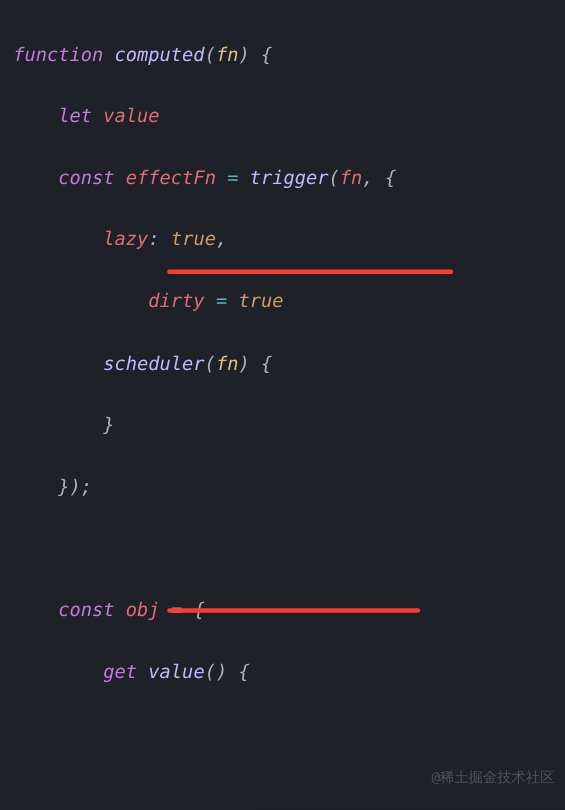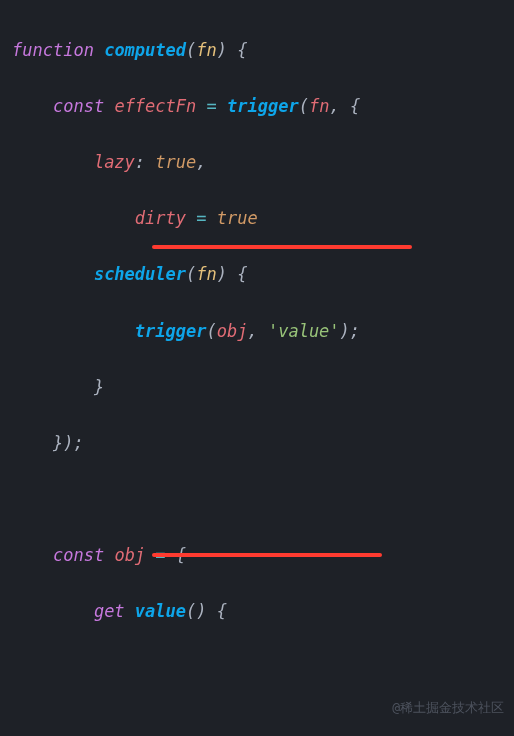--- a/index.html
+++ b/index.html
@@ -14,21 +14,21 @@
       height: 736px;
       overflow: hidden;
       position: relative;
       font-style: italic;
     }
     .code-container {
       padding-left: 12px;
       white-space: pre;
     }
     .kw { color: #c678dd; }
-    .fn { color: #0ea5e9; font-weight: bold; }
+    .fn { color: #c4b5fd; }
     .param { color: #e5c07b; font-style: italic; }
     .var { color: #e06c75; }
     .prop { color: #e06c75; margin-top: 41px; }
     .bool { color: #d19a66; }
     .str { color: #98c379; }
     .punct { color: #abb2bf; }
     .op { color: #56b6c2; }
     .underline-red {
       display: block;
       height: 4px;
@@ -54,25 +54,25 @@
       font-size: 13px;
       font-style: normal;
       opacity: 0.6;
     }
   </style>
 </head>
 <body>
 
 <div class="code-container">
 <div><span class="kw">function</span> <span class="fn">computed</span><span class="punct">(</span><span class="param">fn</span><span class="punct">) {</span></div>
+<div>    <span class="kw">let</span> <span class="var">value</span></div>
 <div>    <span class="kw">const</span> <span class="var">effectFn</span> <span class="op">=</span> <span class="fn">trigger</span><span class="punct">(</span><span class="var">fn</span><span class="punct">, {</span></div>
 <div>        <span class="prop">lazy</span><span class="punct">:</span> <span class="bool">true</span><span class="punct">,</span></div>
 <div>            <span class="var">dirty</span> <span class="op">=</span> <span class="bool">true</span></div>
 <div>        <span class="fn">scheduler</span><span class="punct">(</span><span class="param">fn</span><span class="punct">) {</span></div>
-<div>            <span class="fn">trigger</span><span class="punct">(</span><span class="var">obj</span><span class="punct">, </span><span class="str">'value'</span><span class="punct">);</span></div>
 <div>        <span class="punct">}</span></div>
 <div>    <span class="punct">});</span></div>
 <div> </div>
 <div>    <span class="kw">const</span> <span class="var">obj</span> <span class="op">=</span> <span class="punct">{</span></div>
 <div>        <span class="kw">get</span> <span class="fn">value</span><span class="punct">() {</span></div>
 
 
 
 
 

